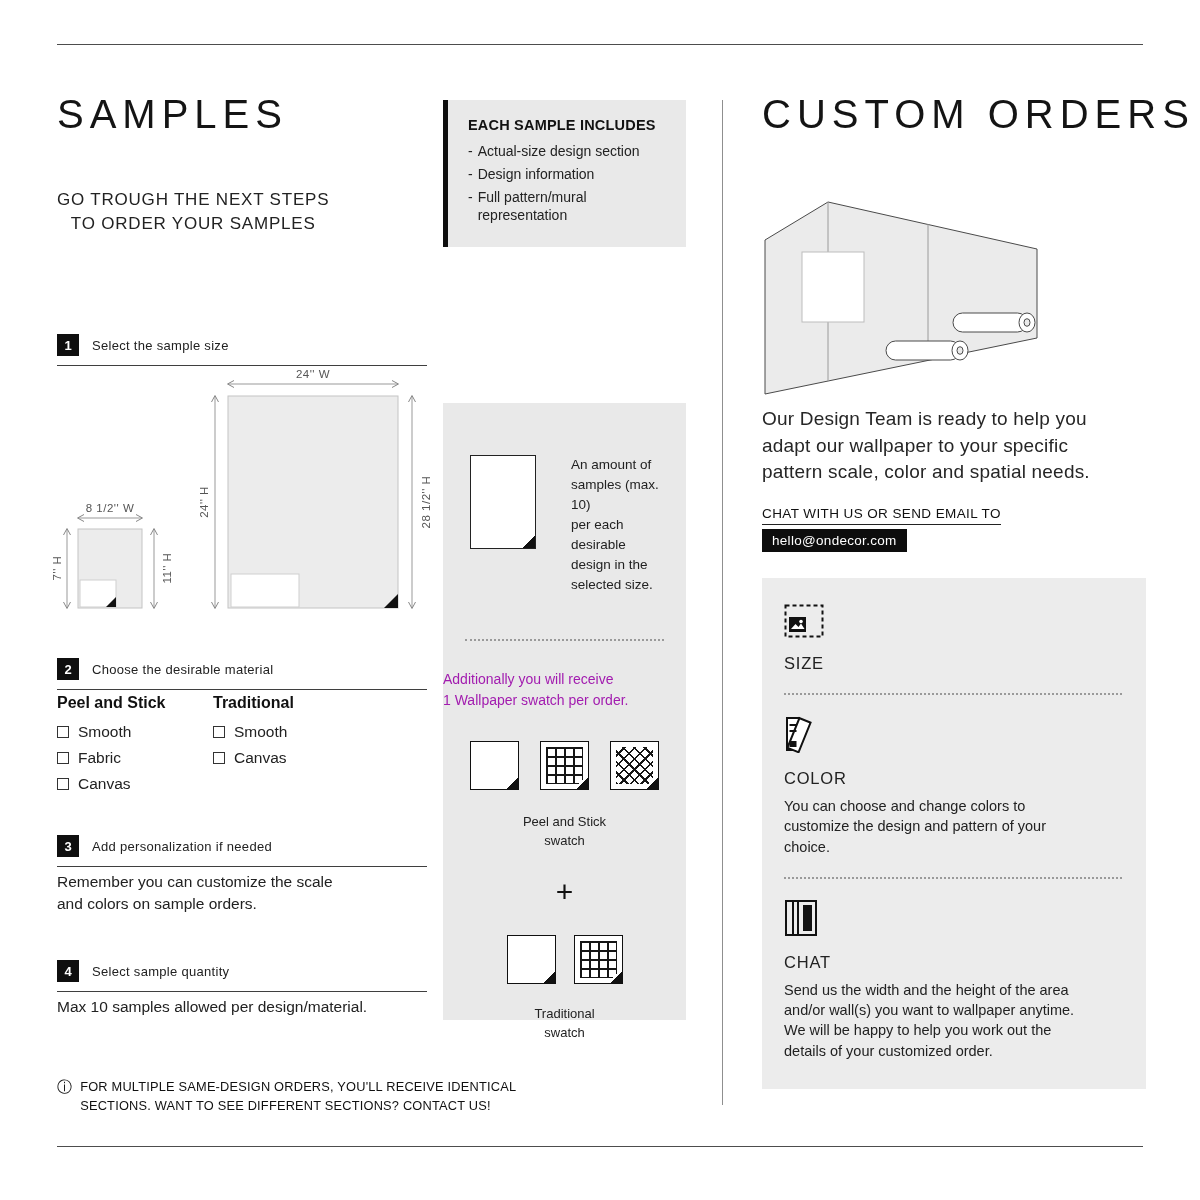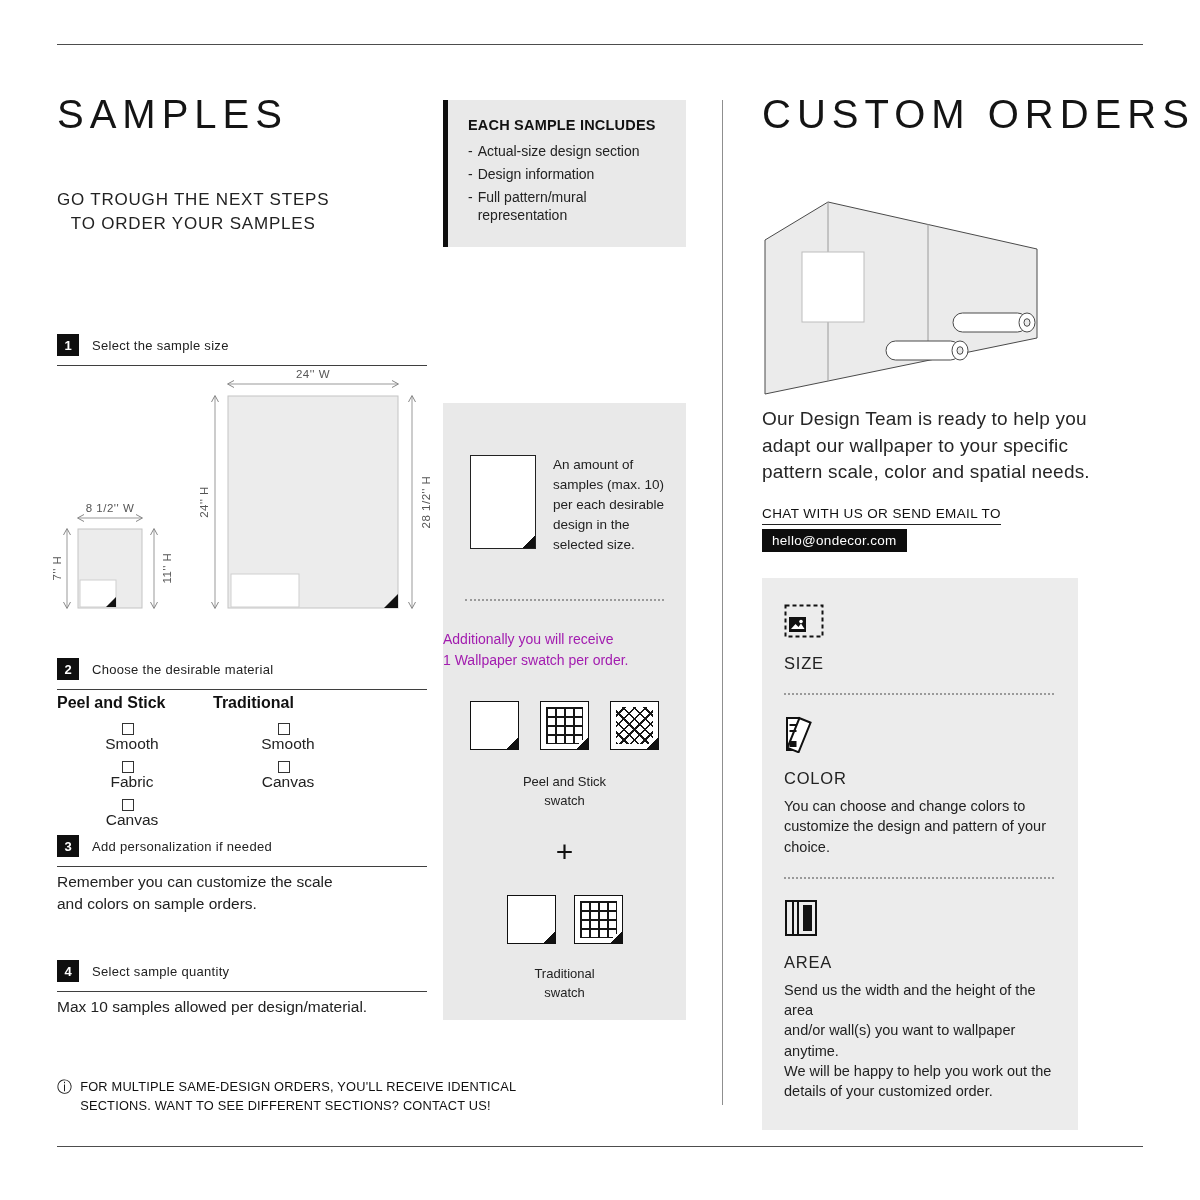--- a/index.html
+++ b/index.html
@@ -17,37 +17,37 @@
 
   .step-head { display:flex; align-items:center; gap:13px; border-bottom:1px solid #3f3f3f; padding-bottom:9px; width:370px; }
   .step-num { width:22px; height:22px; background:#0f0f0f; color:#fff; font-size:13px; font-weight:bold;
               display:flex; align-items:center; justify-content:center; flex:none; }
   .step-label { font-size:13px; letter-spacing:0.3px; color:#222; }
 
   svg text { font-family:"Liberation Sans", sans-serif; }
   .dim-text { font-size:11.5px; fill:#555; letter-spacing:0.5px; }
 
   .mat-title { font-weight:bold; font-size:16px; margin-bottom:11px; color:#111; }
-  .mat-item { display:flex; align-items:center; font-size:15.5px; margin-bottom:8px; color:#222;flex-direction:column; }
+  .mat-item { display:flex; align-items:center; font-size:15.5px; margin-bottom:8px; color:#222; }
   .cb { display:inline-block; width:12px; height:12px; border:1.5px solid #333; margin-right:9px; background:#fff; flex:none; }
 
   .body-text { font-size:15.5px; line-height:1.42; color:#222; }
 
   .footnote { display:flex; gap:8px; font-size:12.8px; line-height:1.45; letter-spacing:0.2px; color:#111; }
   .info-glyph { font-size:15px; line-height:1.2; }
 
   .includes-box { width:243px; background:#e9e9e9; border-left:5px solid #0e0e0e; padding:17px 12px 18px 20px; }
   .includes-title { font-weight:bold; font-size:14.5px; letter-spacing:0.2px; color:#111; margin-bottom:9px; }
   .includes-item { display:flex; font-size:14px; line-height:1.34; margin-bottom:4px; color:#222; }
   .includes-item .dash { margin-right:5px; flex:none; }
 
   .receive-head { width:243px; height:43px; background:#0d0d0d; color:#fff; display:flex; align-items:center;
                   justify-content:center; font-size:15.5px; letter-spacing:3.5px; }
   .receive-body { width:243px; height:617px; background:#e9e9e9; }
-  .sample-row { display:flex; padding:52px 10px 0 27px; }
+  .sample-row { display:flex; padding:52px 10px 0 27px;gap:18px; }
   .sample-sheet { position:relative; width:66px; height:94px; background:#fff; border:1px solid #222; flex:none; }
   .fold { position:absolute; right:0; bottom:0; width:13px; height:13px;
           background:linear-gradient(to top left, #111 47%, #fff 47% 60%, transparent 60%); }
   .sample-text { margin-left:17px; font-size:13.5px; line-height:1.48; color:#222; }
   .dotline { margin:44px 22px 0; border-top:2px dotted #9a9a9a; }
   .additional { margin-top:28px; text-align:left; font-size:14px; line-height:1.5; color:#a21caf; }
   .swatch-row { display:flex; justify-content:center; gap:21px; margin-top:30px; }
   .swatch { position:relative; width:49px; height:49px; background:#fff; border:1.5px solid #101010; flex:none; }
   .swatch .fold { width:12px; height:12px; }
   .swatch-fill { position:absolute; inset:5px; }
@@ -61,21 +61,21 @@
   .plus { margin-top:24px; text-align:center; font-size:30px; font-weight:300; color:#111; }
   .swatch-row2 { margin-top:26px; gap:18px; }
   .swatch-label2 { margin-top:20px; }
 
   .vdivider { width:1px; height:1005px; background:#8f8f8f; }
 
   .right-para { width:370px; font-size:19px; line-height:1.4; letter-spacing:0.2px; color:#262626; }
   .chat-label { font-size:13.5px; letter-spacing:0.4px; color:#111; border-bottom:1px solid #222; padding-bottom:3px;text-align:right; }
   .email-badge { background:#0d0d0d; color:#fff; font-size:13.5px; letter-spacing:0.3px; padding:4px 10px; display:inline-block; }
 
-  .features { width:316px; background:#ececec; padding:26px 24px 28px 22px; }
+  .features { width:384px; background:#ececec; padding:26px 24px 28px 22px; }
   .feature-name { font-size:16.5px; letter-spacing:0.8px; color:#222; margin-top:12px; }
   .feature-text { font-size:14.5px; line-height:1.4; color:#222; margin-top:8px; }
   .feat-div { border-top:2px dotted #9a9a9a; margin:20px 0; }
 </style>
 </head>
 <body>
 
 <div id="canvas">
 
   <div class="abs rule" style="left:57px; top:44px; width:1086px;"></div>
@@ -297,21 +297,21 @@
 choice.</div>
 
     <div class="feat-div"></div>
 
     <svg width="34" height="38" viewBox="0 0 34 38">
       <rect x="2" y="2" width="30" height="34" fill="none" stroke="#111" stroke-width="2"></rect>
       <line x1="9" y1="2" x2="9" y2="36" stroke="#111" stroke-width="2"></line>
       <line x1="14" y1="2" x2="14" y2="36" stroke="#111" stroke-width="2"></line>
       <rect x="19" y="6" width="9" height="26" fill="#111"></rect>
     </svg>
-    <div class="feature-name">AREA</div>
+    <div class="feature-name">CHAT</div>
     <div class="feature-text ml">Send us the width and the height of the area
 and/or wall(s) you want to wallpaper anytime.
 We will be happy to help you work out the
 details of your customized order.</div>
   </div>
 
   <div class="abs rule" style="left:57px; top:1146px; width:1086px;"></div>
 
 </div>
 

